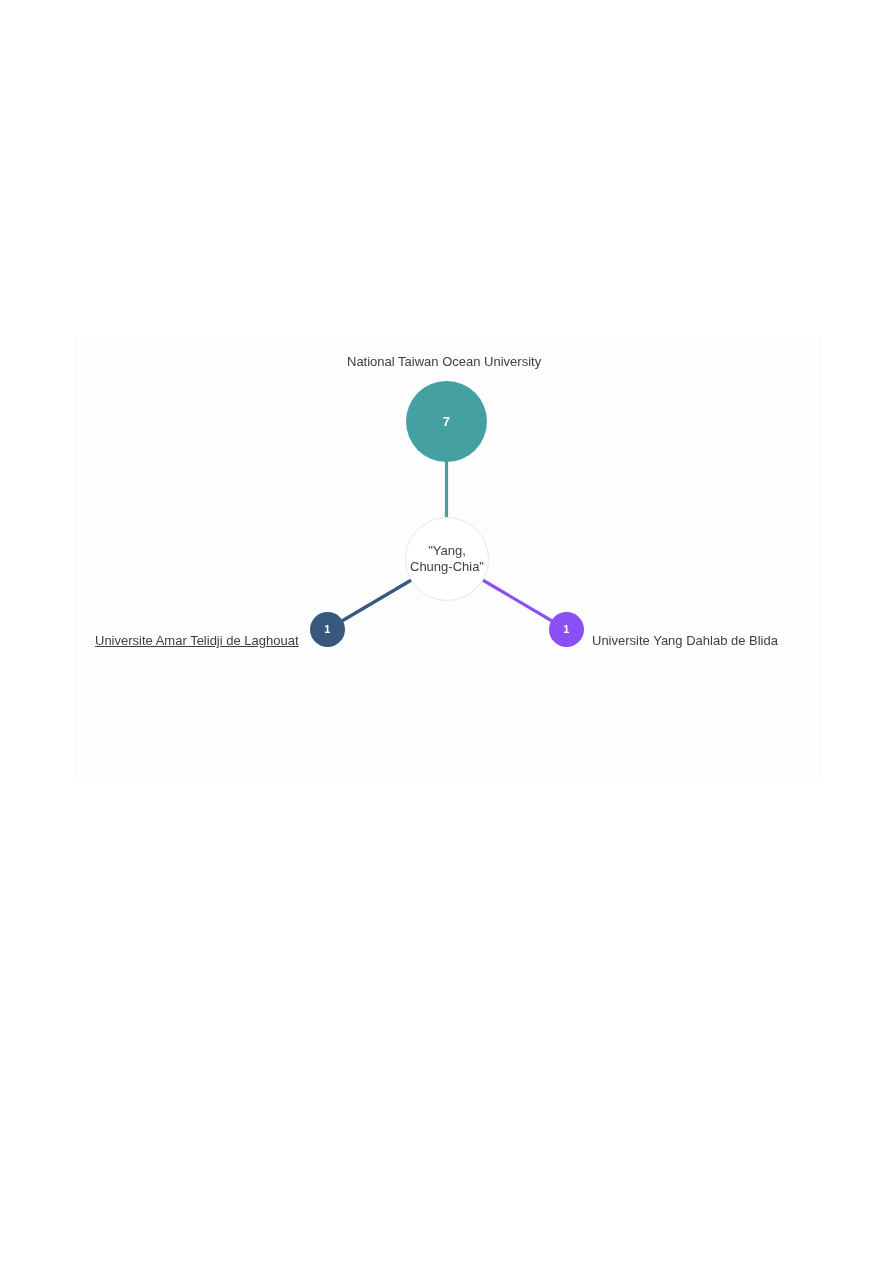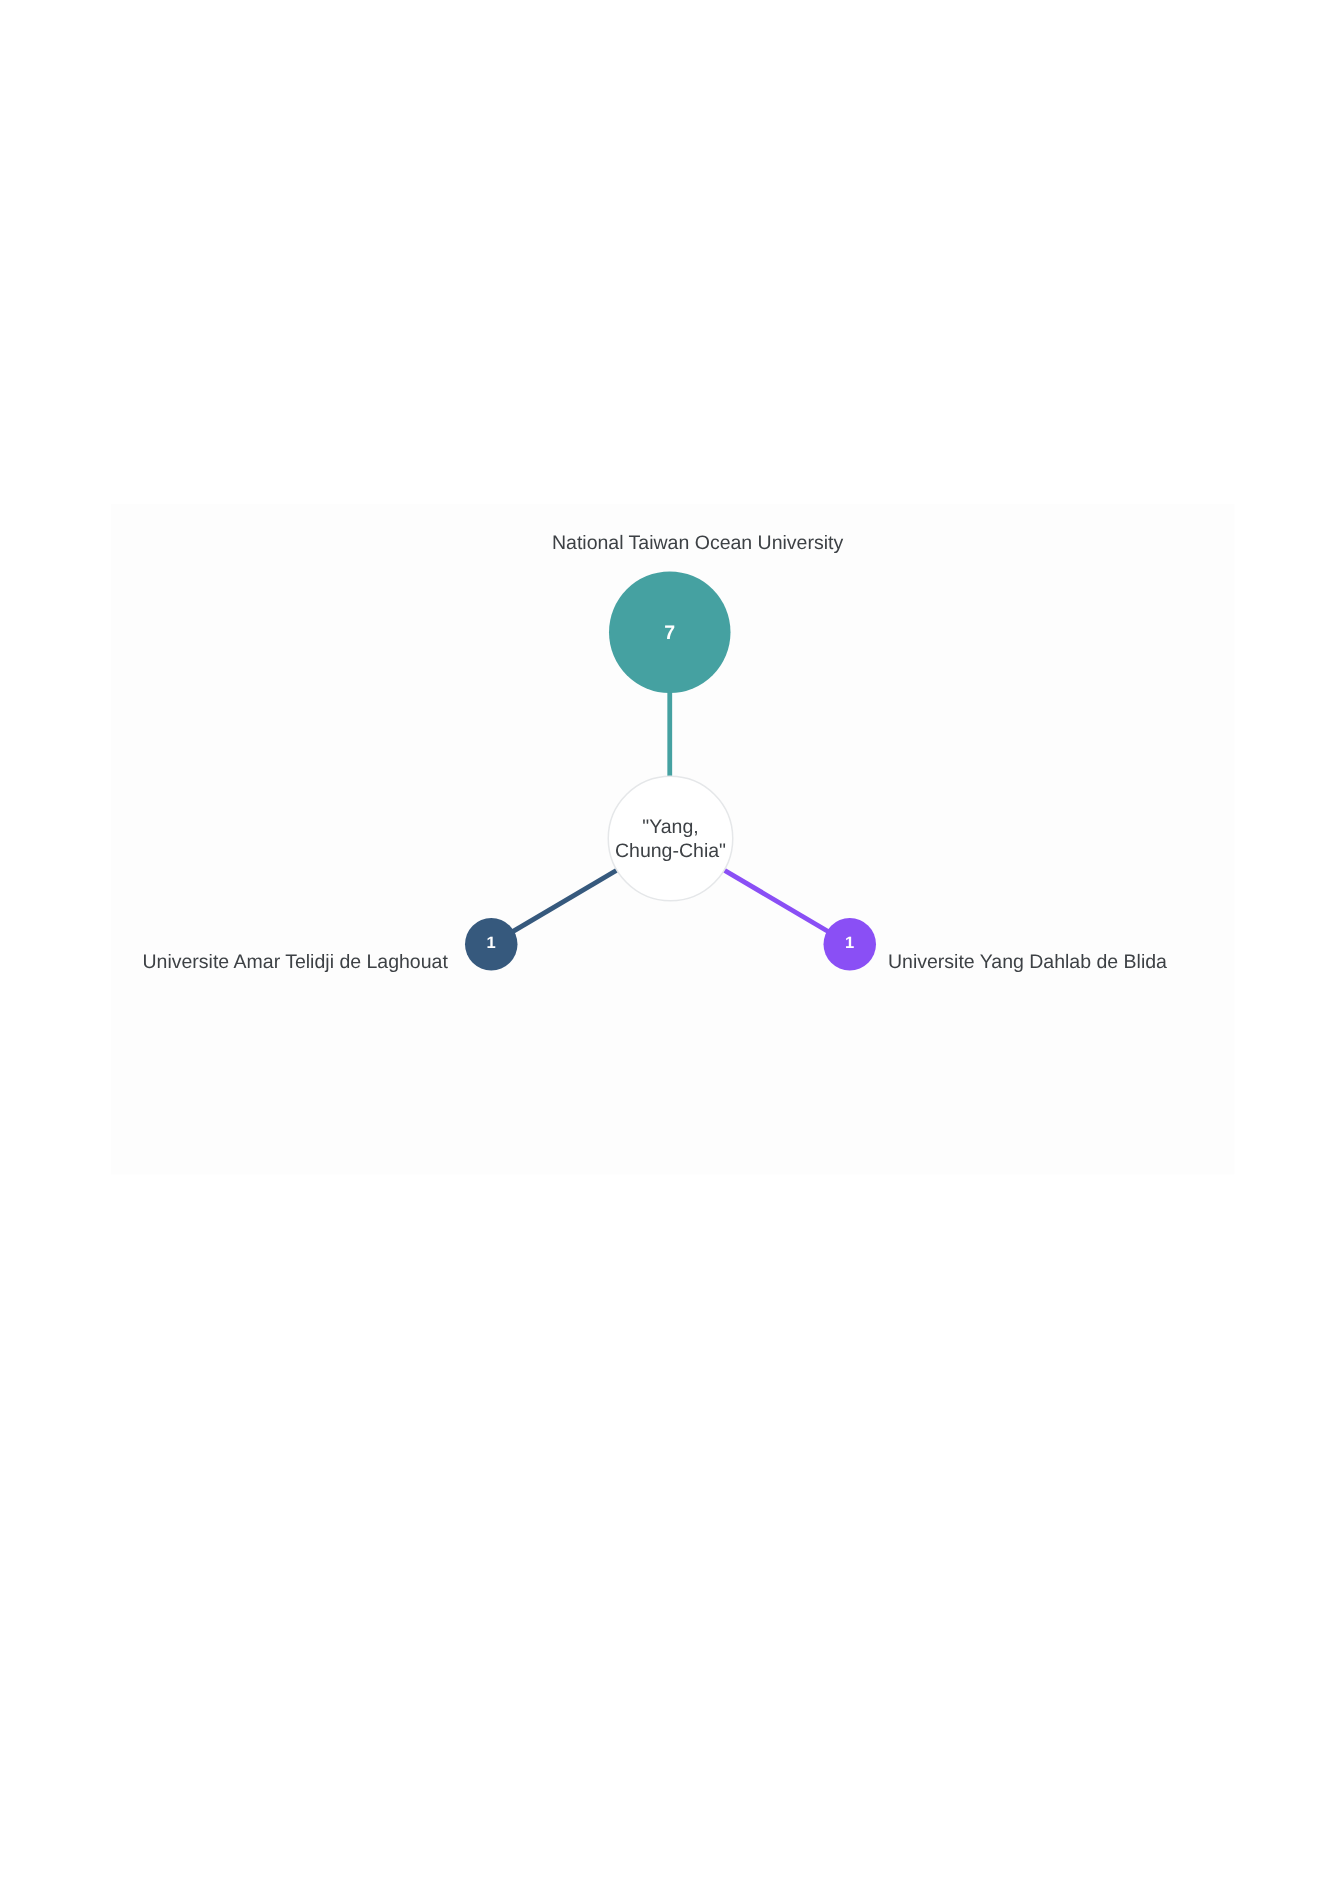--- a/index.html
+++ b/index.html
@@ -110,26 +110,27 @@
 
   
   .ext-label {
     position: absolute;
     color: #3d4145;
     font-size: 13px;
     line-height: 16px;
     white-space: nowrap;
   }
   #label-taiwan {
-    left: 368px;
+    left: 347px;
     top: 354px;
   }
   #label-laghouat {
     left: 95px;
     top: 633px;
+    text-decoration: underline;
   }
   #label-blida {
     left: 592px;
     top: 633px;
   }
 </style>
 </head>
 <body>
 
 <div id="graph-stage">

